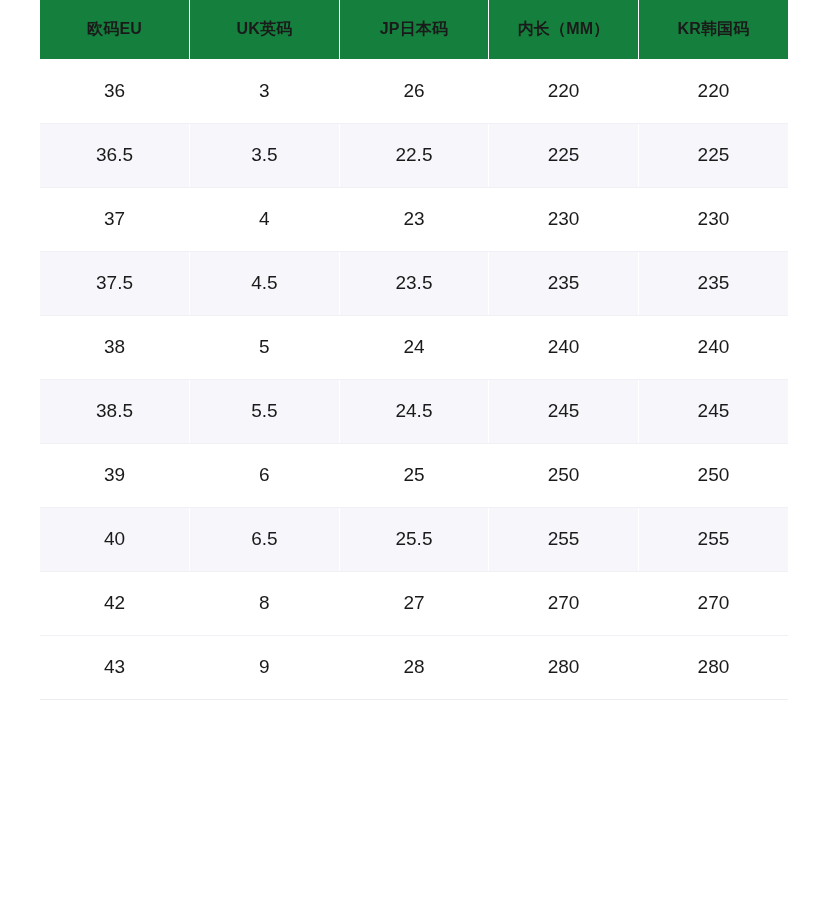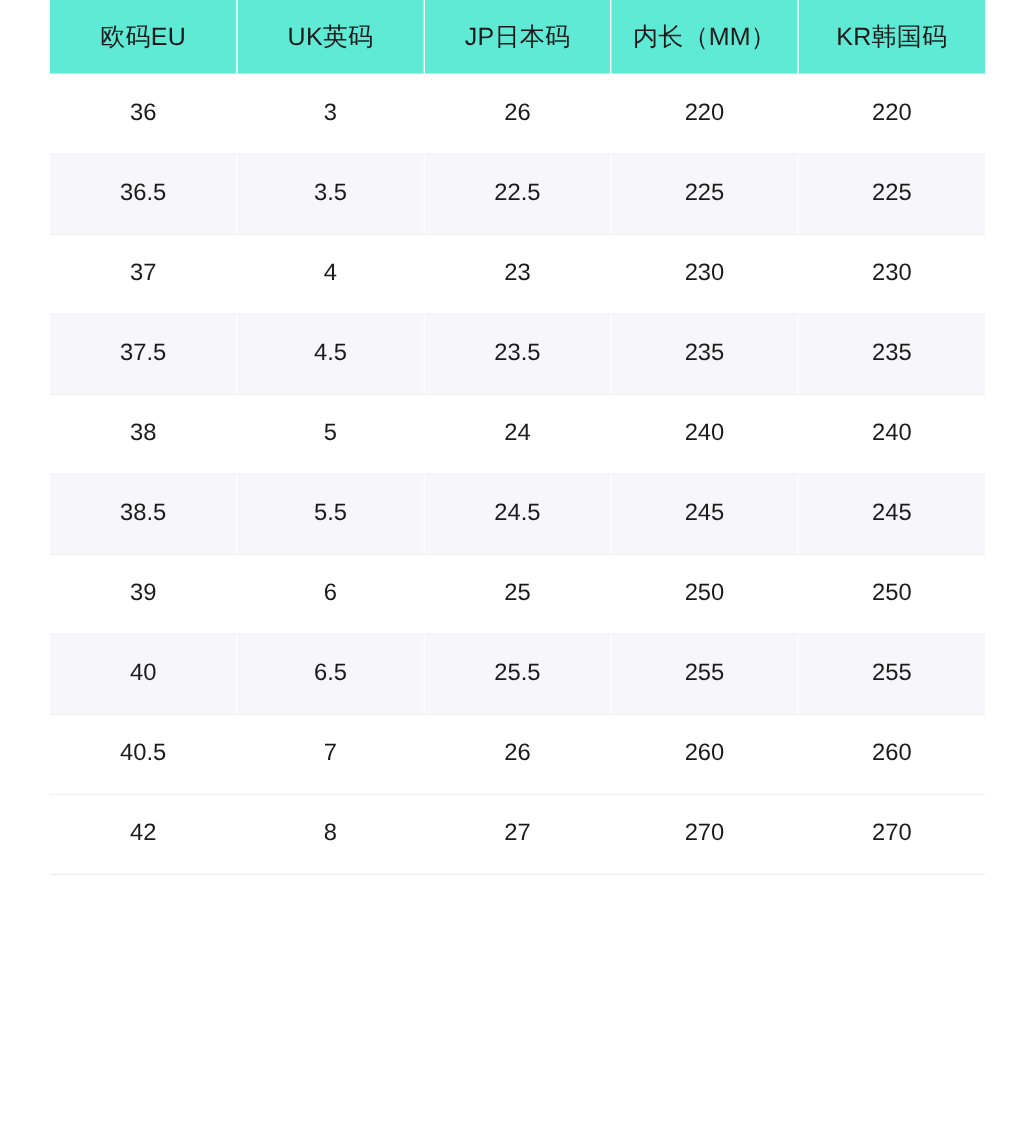--- a/index.html
+++ b/index.html
@@ -51,23 +51,23 @@
     box-sizing: border-box;
   }
 
   table.size-table th:last-child,
   table.size-table td:last-child {
     border-right: none;
   }
 
   table.size-table thead th {
     height: 59px;
-    background: #5eead4;
-    font-size: 20px;
-    font-weight: 400;
+    background: #15803d;
+    font-size: 16px;
+    font-weight: 700;
     letter-spacing: 0.2px;
     border-bottom: none;
   }
 
   table.size-table tbody td {
     height: 64px;
     font-size: 19px;
     font-weight: 400;
     background: #ffffff;
   }
@@ -154,29 +154,29 @@
           <td>250</td>
         </tr>
         <tr class="striped">
           <td>40</td>
           <td>6.5</td>
           <td>25.5</td>
           <td>255</td>
           <td>255</td>
         </tr>
         <tr>
-          <td>40.5</td>
-          <td>7</td>
-          <td>26</td>
-          <td>260</td>
-          <td>260</td>
-        </tr>
-        <tr>
           <td>42</td>
           <td>8</td>
           <td>27</td>
           <td>270</td>
           <td>270</td>
+        </tr>
+        <tr>
+          <td>43</td>
+          <td>9</td>
+          <td>28</td>
+          <td>280</td>
+          <td>280</td>
         </tr>
       </tbody>
     </table>
   </div>
 </div>
 
 </body></html>

